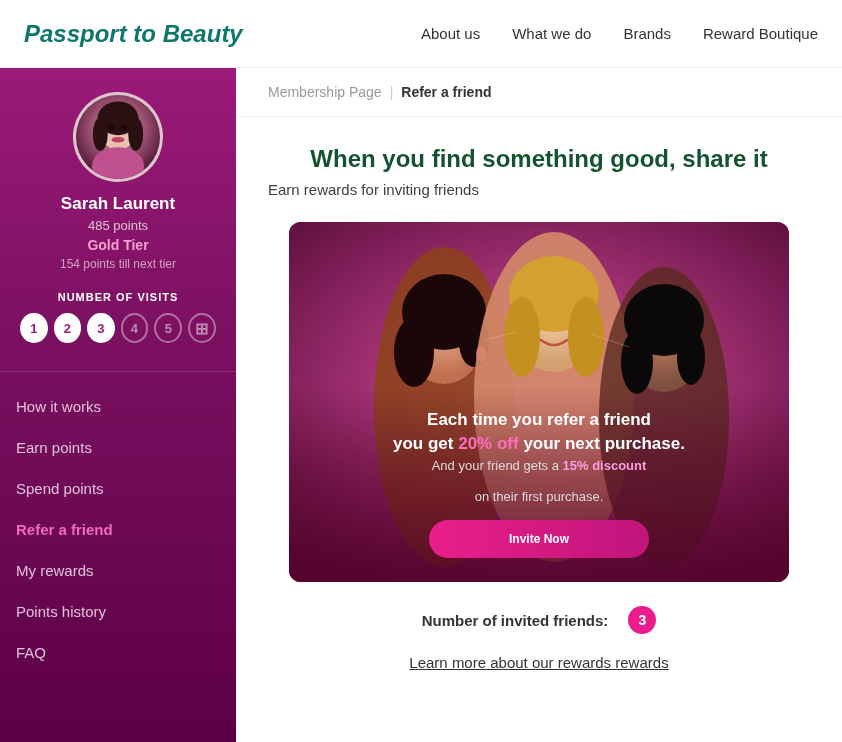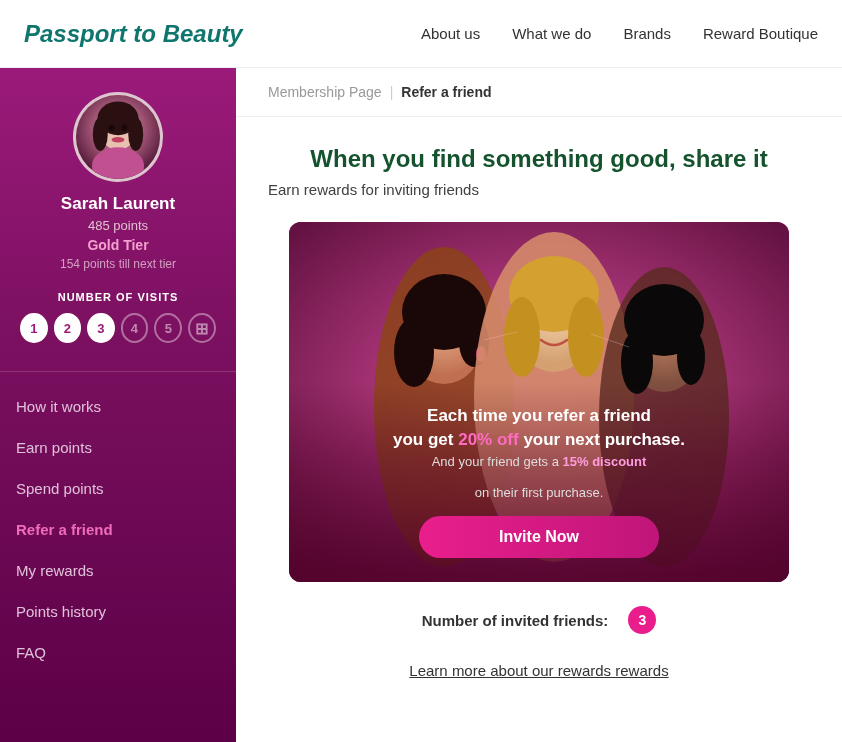--- a/index.html
+++ b/index.html
@@ -246,32 +246,32 @@
     .hero-highlight2 {
       color: #ff9de0;
       font-weight: bold;
     }
     .invite-btn {
       background: linear-gradient(90deg, #e91e8c, #c0157a);
       color: #fff;
       border: none;
       border-radius: 30px;
       padding: 12px 80px;
-      font-size: 16px;
+      font-size: 12px;
       font-weight: bold;
       cursor: pointer;
       display: inline-block;
     }
 
     .invited-count {
       text-align: center;
       font-size: 15px;
       color: #333;
       font-weight: bold;
-      margin-bottom: 28px;
+      margin-bottom: 20px;
       display: flex;
       align-items: center;
       justify-content: center;
       gap: 20px;
     }
     .count-badge {
       background: #e91e8c;
       color: #fff;
       border-radius: 50%;
       width: 28px;

